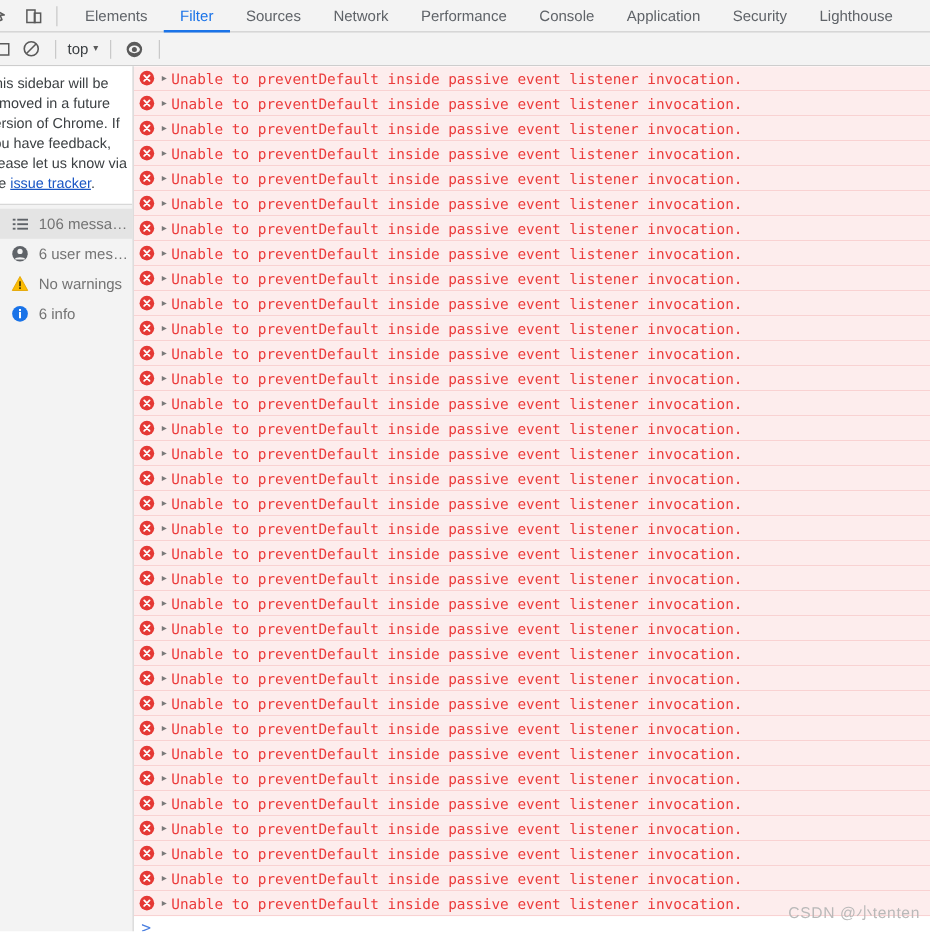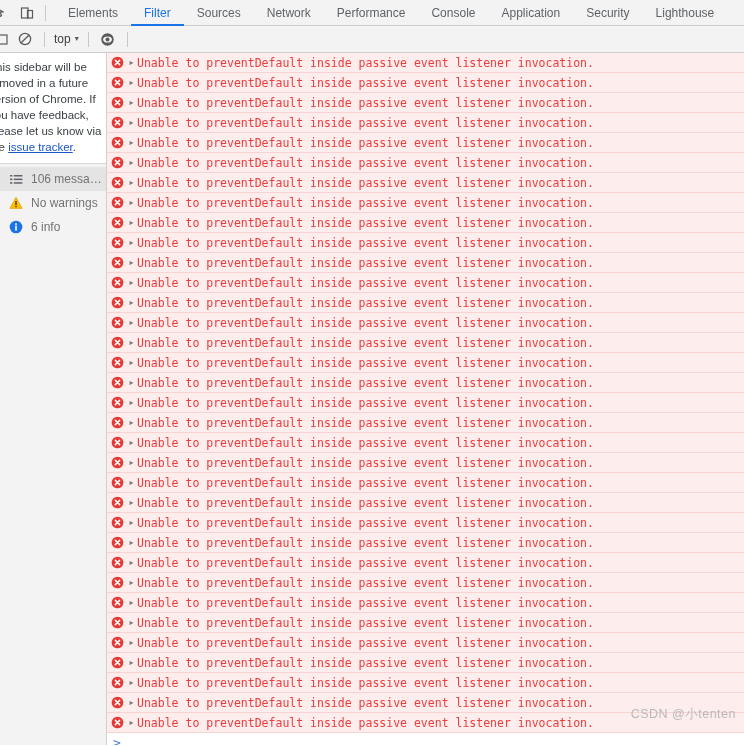--- a/index.html
+++ b/index.html
@@ -252,21 +252,21 @@
     color: #4a7fe0;
     font-family: "DejaVu Sans Mono", monospace;
     font-size: 13px;
     line-height: 15px;
   }
 
   
   .watermark {
     position: absolute;
     right: 8px;
-    bottom: 22px;
+    bottom: 6px;
     font-size: 12.5px;
     color: #b9b9b9;
     letter-spacing: 0.5px;
     pointer-events: none;
     user-select: none;
     white-space: nowrap;
   }
 </style>
 </head>
 <body>
@@ -351,20 +351,30 @@
                 <rect x="0" y="5.6" width="2.4" height="1.5"></rect>
                   <rect x="3.8" y="5.6" width="8.6" height="1.5"></rect>
                 <rect x="0" y="9.2" width="2.4" height="1.5"></rect>
                   <rect x="3.8" y="9.2" width="8.6" height="1.5"></rect>
               </g>
             </svg>
           </span>
           <span class="sb-label">106 messag...</span>
         </div>
 
+        <div class="sb-item">
+          <span class="sb-ico">
+            <svg width="14" height="14" viewBox="0 0 14 14">
+              <circle cx="7" cy="7" r="6.2" fill="#5f6368"></circle>
+              <circle cx="7" cy="5.1" r="2.1" fill="#f3f3f3"></circle>
+              <path d="M2.6 11.6 C3.4 9.2 10.6 9.2 11.4 11.6 Z" fill="#f3f3f3"></path>
+            </svg>
+          </span>
+          <span class="sb-label">6 user mess...</span>
+        </div>
 
 
         <div class="sb-item">
           <span class="sb-ico">
             <svg width="14" height="14" viewBox="0 0 14 14">
               <path d="M7 1.2 L13.2 12.4 L0.8 12.4 Z" fill="#fbbc04" stroke="#e3a500" stroke-width="0.7"></path>
               <rect x="6.3" y="5" width="1.4" height="4" fill="#4a3b00"></rect>
               <rect x="6.3" y="9.8" width="1.4" height="1.4" fill="#4a3b00"></rect>
             </svg>
           </span>

